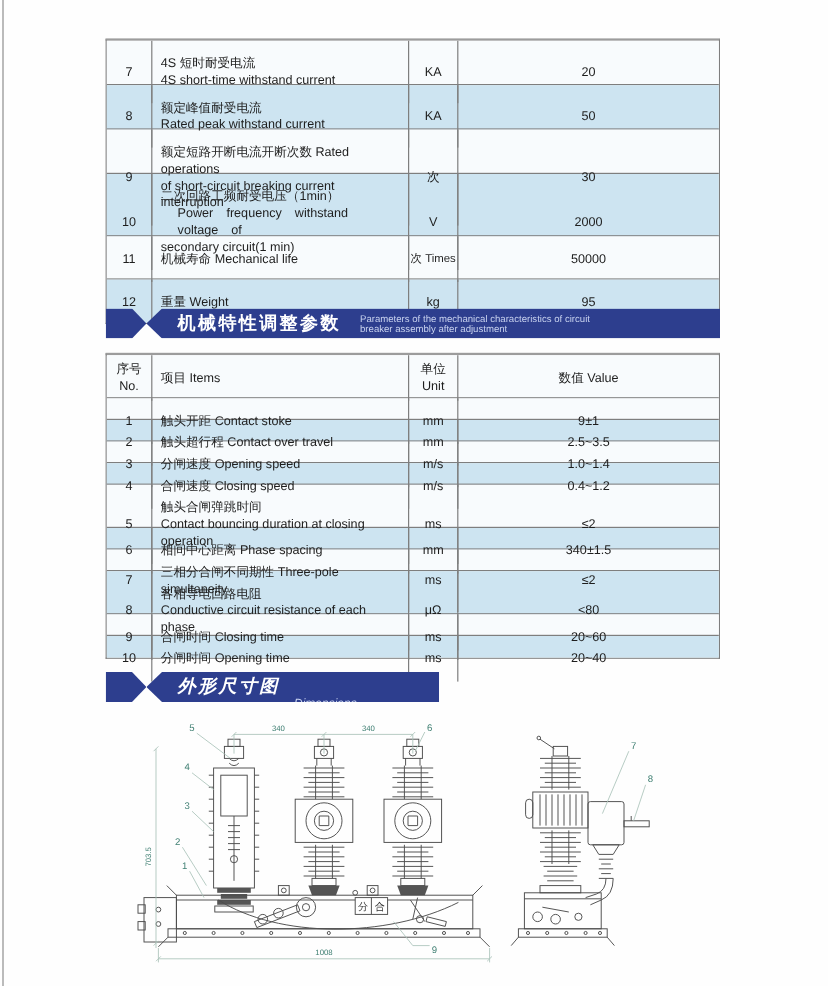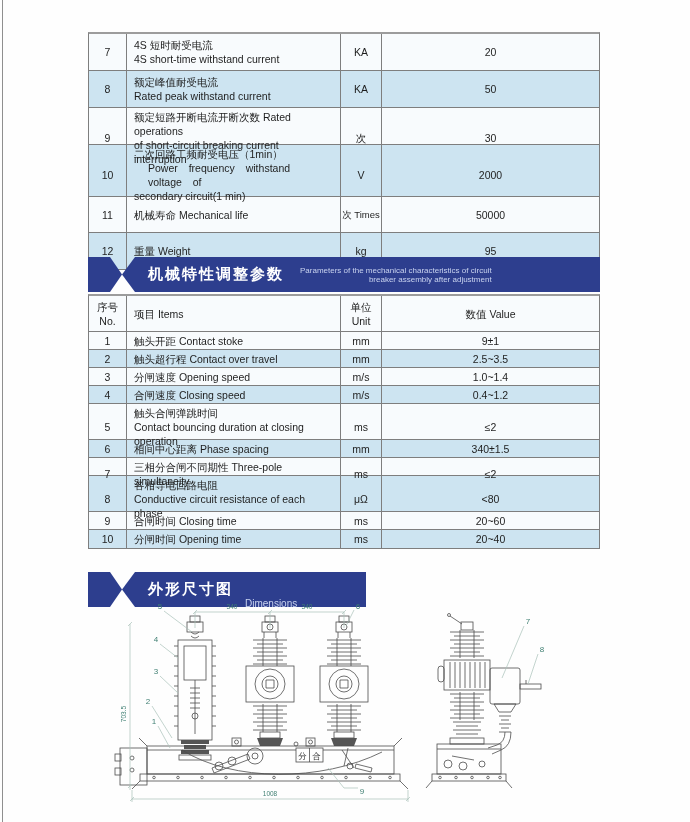--- a/index.html
+++ b/index.html
@@ -11,27 +11,27 @@
   
   .tbl{position:absolute;width:512px;border:1px solid var(--bord);border-top:2px solid #9c9c9c;box-sizing:border-box;}
   .tr{display:grid;grid-template-columns:38px 214px 41px 1fr;border-bottom:1px solid var(--bord);box-sizing:border-box;}
   .tr:last-child{border-bottom:none;}
   .shade{background:var(--shade);}
   .plain{background:var(--plain);}
   .cell{border-right:1px solid var(--bord);display:flex;flex-direction:column;justify-content:center;
         font-size:10.5px;line-height:14px;box-sizing:border-box;}
   .cell:last-child{border-right:none;}
   .c-no,.c-unit,.c-val{align-items:center;text-align:center;}
-  .c-item{padding:2px 7px;align-items:flex-start;text-align:left;}
+  .c-item{padding:12px 7px;align-items:flex-start;text-align:left;}
   .h37{height:37px}.h52{height:52px}.h19{height:36px}.h18{height:18px}.h36{height:36px}
   .just{word-spacing:8px;margin-left:14px;}
   .small{font-size:9.5px;}
 
   
-  .banner{position:absolute;height:35px;text-align:right;}
+  .banner{position:absolute;height:25px;}
   .b-left{position:absolute;left:0;top:0;width:34px;height:100%;background:var(--blue);
           clip-path:polygon(0 0,22px 0,100% 50%,22px 100%,0 100%);}
   .b-bar{position:absolute;left:34px;right:0;top:0;height:100%;background:var(--blue);
          clip-path:polygon(0 50%,13px 0,100% 0,100% 100%,13px 100%);
          display:flex;align-items:center;gap:16px;padding-left:26px;box-sizing:border-box;}
   .b-zh{color:#ffffff;font-weight:bold;font-size:15px;letter-spacing:2px;white-space:nowrap;}
   .b-en{color:#c8d2ef;font-size:8px;line-height:9px;}
   .b-en2{color:#c8d2ef;font-size:10px;position:relative;top:2px;margin-top:24px;}
 
   
@@ -187,21 +187,21 @@
       <div class="cell c-val">20~60</div>
     </div>
     <div class="tr h18 shade">
       <div class="cell c-no">10</div>
       <div class="cell c-item">分闸时间 Opening time</div>
       <div class="cell c-unit">ms</div>
       <div class="cell c-val">20~40</div>
     </div>
   </div>
 
-  <div class="banner" style="left:88px;top:572px;width:278px;">
+  <div class="banner" style="left:88px;top:560px;width:278px;font-style:italic;">
     <div class="b-left"></div>
     <div class="b-bar" style="gap:12px;">
       <span class="b-zh">外形尺寸图</span>
       <span class="b-en2">Dimensions</span>
     </div>
   </div>
 
   <svg class="draw" width="508" height="218" viewBox="0 0 508 218">
     <defs>
       <g id="shedstack">

